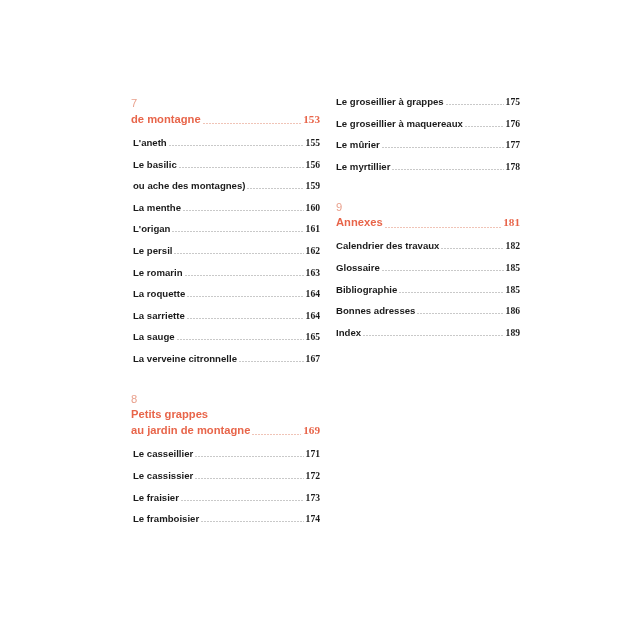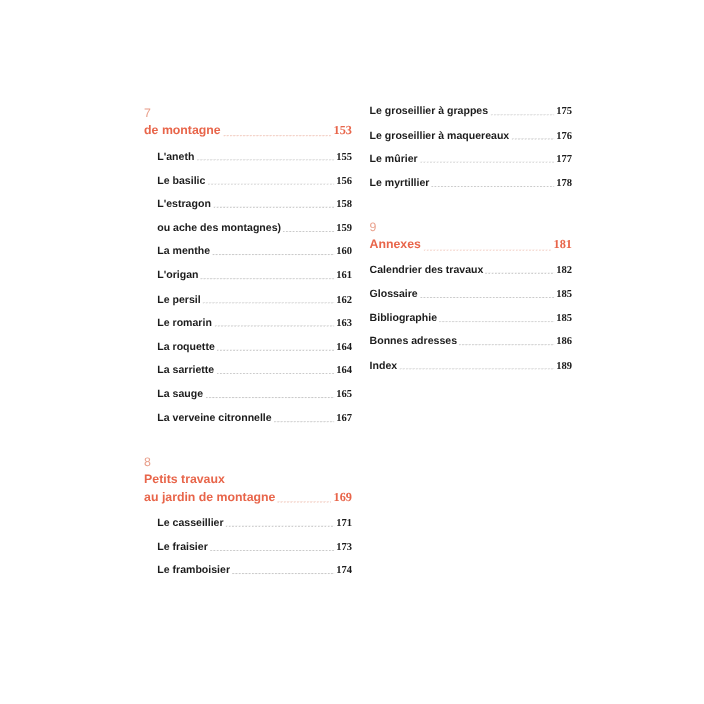--- a/index.html
+++ b/index.html
@@ -108,21 +108,21 @@
     white-space: nowrap;
   }
   .entry .ent-last {
     display: flex;
     align-items: baseline;
     width: 100%;
   }
   .entry .ent-title-tail { white-space: nowrap; }
   .entry .pagenum { color: #1b1b1b; font-weight: bold; font-size: 9.6px; }
 
-  .col-left .entries { margin-left: 12px; }
+  .col-left .entries { margin-left: 2px; }
   .col-left .entries-after-chapter { margin-top: 10px; }
   .col-right .entries { margin-left: 0px; }
 
   .gap-chapter { height: 27px; }
 </style>
 </head>
 <body>
 
 <div class="page">
 
@@ -151,27 +151,20 @@
 
       <div class="entry">
         <span class="ent-last">
           <span class="ent-title-tail">Le basilic</span>
           <span class="leader"></span>
           <span class="pagenum">156</span>
         </span>
       </div>
 
 
-      <div class="entry">
-        <span class="ent-last">
-          <span class="ent-title-tail">L'estragon</span>
-          <span class="leader"></span>
-          <span class="pagenum">158</span>
-        </span>
-      </div>
 
       <div class="entry">
         <span class="ent-last">
           <span class="ent-title-tail">ou ache des montagnes)</span>
           <span class="leader"></span>
           <span class="pagenum">159</span>
         </span>
       </div>
 
       <div class="entry">
@@ -239,39 +232,46 @@
         </span>
       </div>
 
     </div>
 
     <div class="gap-chapter"></div>
 
     <div class="chapter">
       <span class="chap-num">8</span>
       <span class="chap-body">
-        <span class="chap-line">Petits travaux</span>
+        <span class="chap-line">Petits grappes</span>
         <span class="chap-last">
           <span class="chap-title-tail">au jardin de montagne</span>
           <span class="leader"></span>
           <span class="pagenum">169</span>
         </span>
       </span>
     </div>
 
     <div class="entries entries-after-chapter">
 
       <div class="entry">
         <span class="ent-last">
           <span class="ent-title-tail">Le casseillier</span>
           <span class="leader"></span>
           <span class="pagenum">171</span>
         </span>
       </div>
 
+      <div class="entry">
+        <span class="ent-last">
+          <span class="ent-title-tail">Le cassissier</span>
+          <span class="leader"></span>
+          <span class="pagenum">172</span>
+        </span>
+      </div>
 
       <div class="entry">
         <span class="ent-last">
           <span class="ent-title-tail">Le fraisier</span>
           <span class="leader"></span>
           <span class="pagenum">173</span>
         </span>
       </div>
 
       <div class="entry">

